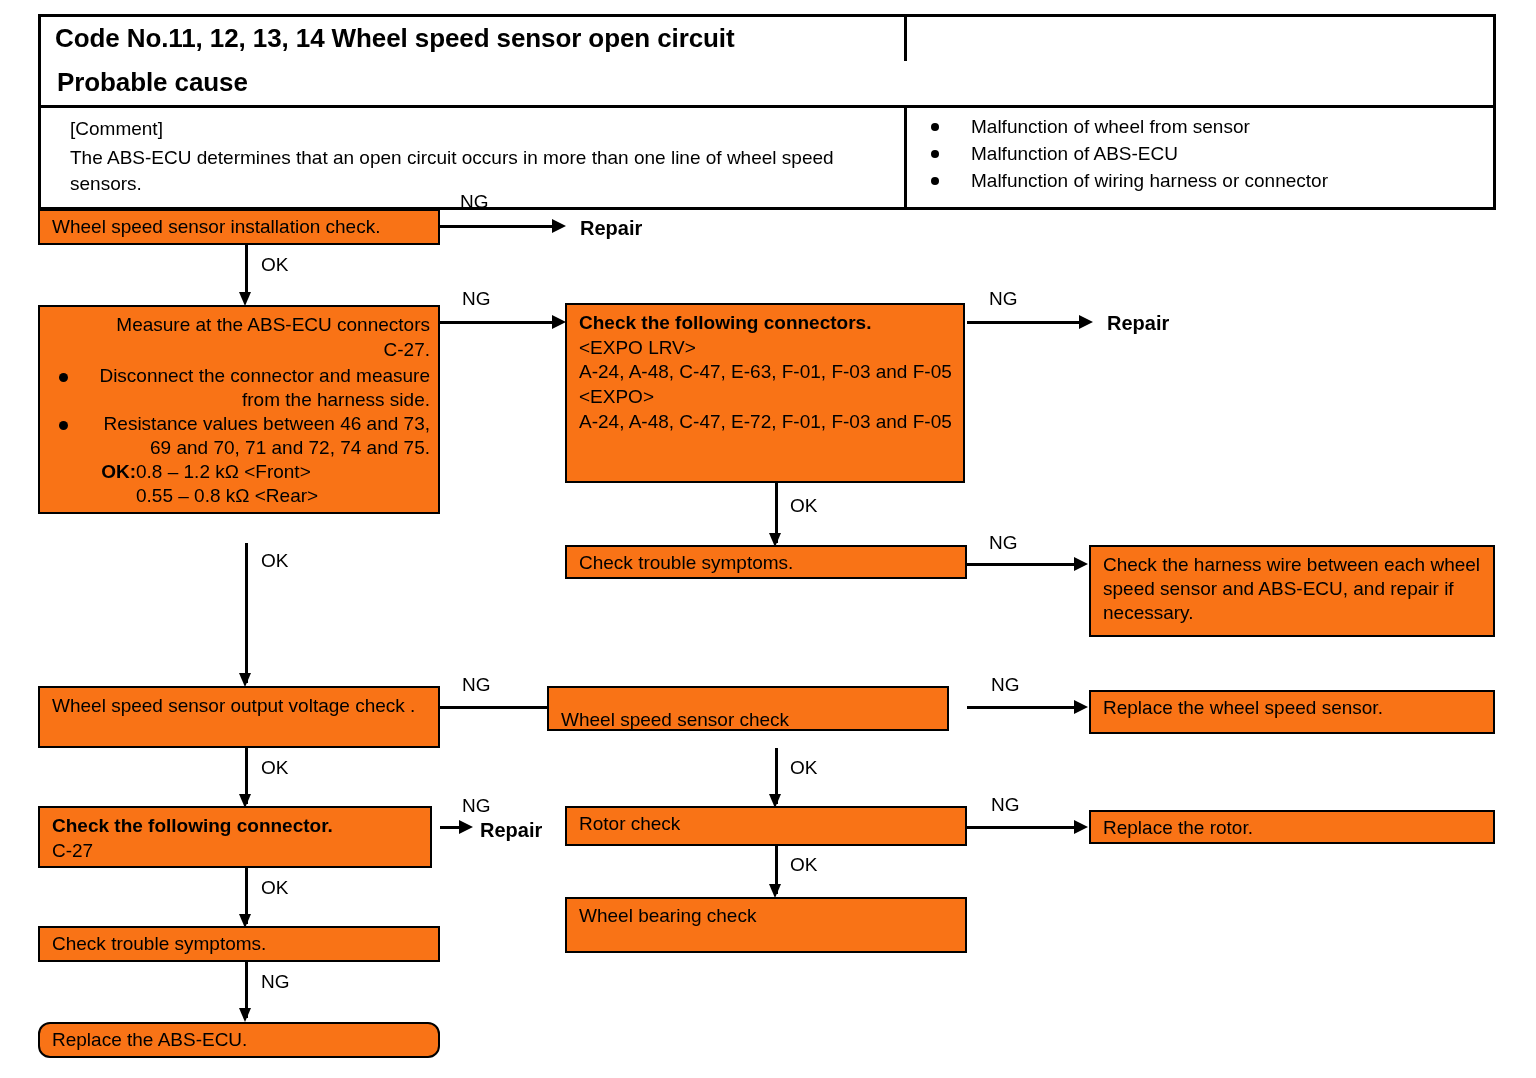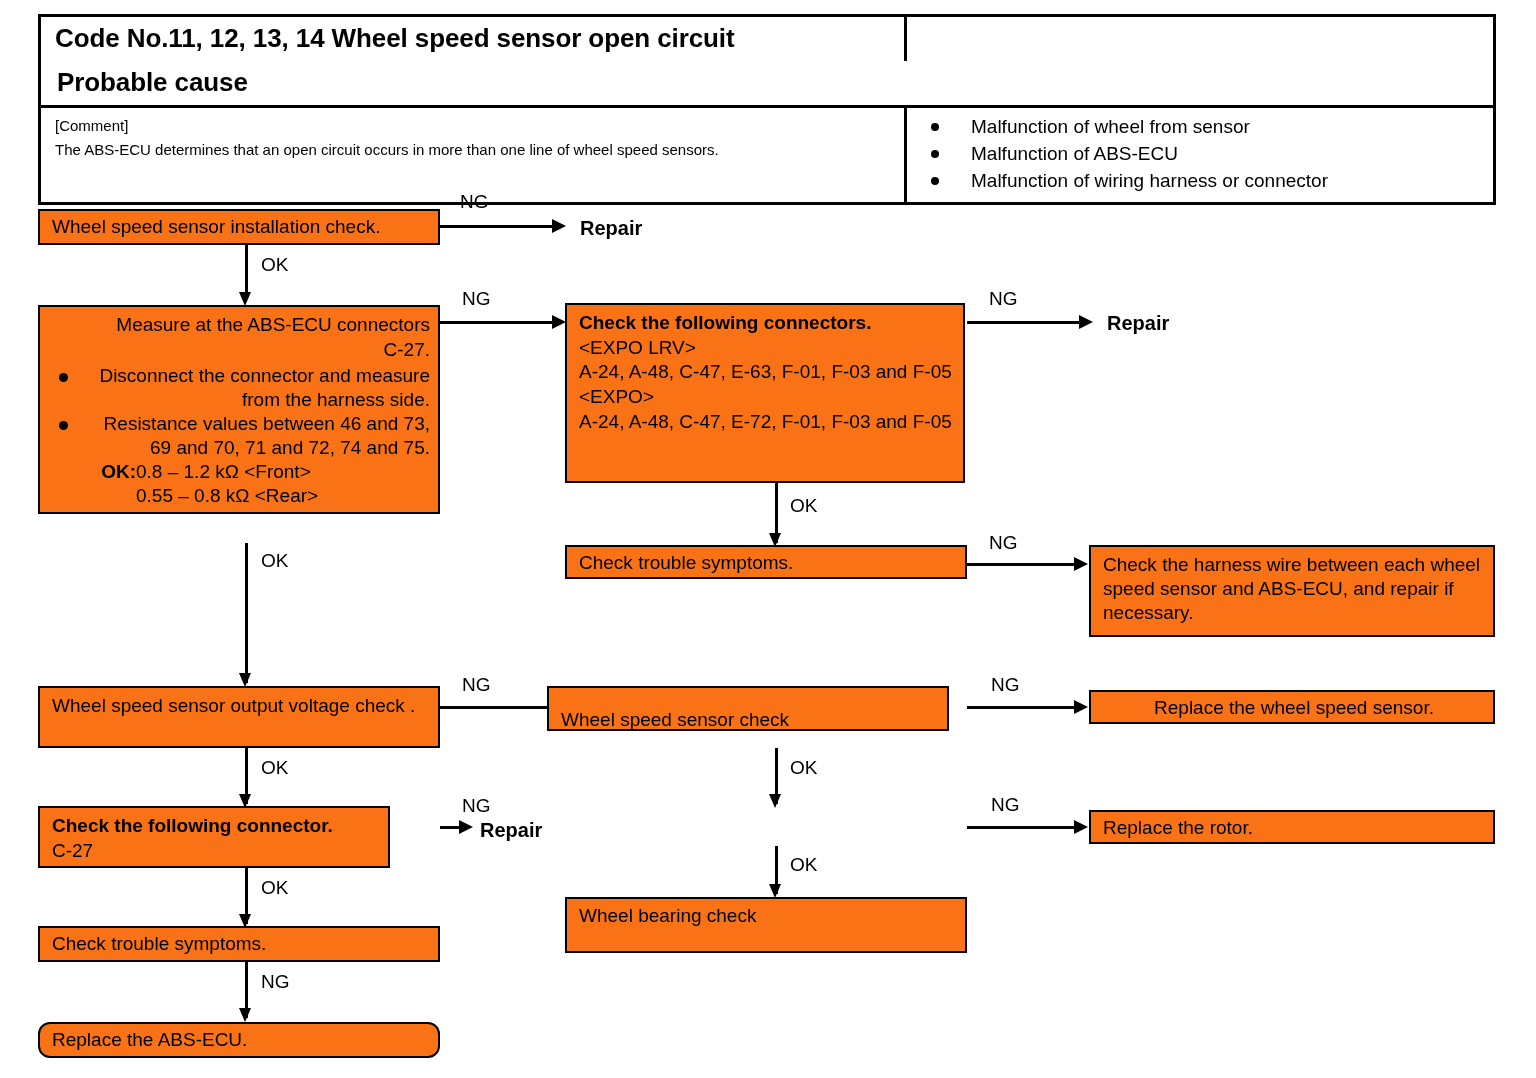--- a/index.html
+++ b/index.html
@@ -42,24 +42,25 @@
     padding: 6px 10px 7px 16px;
     border-radius: 8px;
   }
   .hdr-title {
     font-size: 26px;
     font-weight: bold;
     letter-spacing: -0.1px;
     white-space: nowrap;
   }
   .hdr-body {
-    font-size: 15px;
+    font-size: 19px;
     line-height: 1.33;
     padding-top: 2px;
     padding-bottom: 4px;
+    margin-left: 15px;
   }
   .cause-list {
     list-style: none;
     margin: 0;
     padding: 0;
     font-size: 19px;
     line-height: 1.42;
   }
   .cause-list li {
     position: relative;
@@ -260,36 +261,39 @@
   <div class="box" style="left:547px; top:686px; width:402px; height:45px; padding-top:20px;">
     <span>Wheel speed sensor check</span>
   </div>
   <div class="ln ln-h" style="left:967px; top:706px; width:110px;"></div>
   <div class="arr-r" style="left:1074px; top:700px;"></div>
   <div class="lbl" style="left:991px; top:675px;">NG</div>
   <div class="ln ln-v" style="left:775px; top:748px; height:56px;"></div>
   <div class="arr-d" style="left:769px; top:794px;"></div>
   <div class="lbl" style="left:790px; top:758px;">OK</div>
 
-  <div class="box" style="left:1089px; top:690px; width:406px; height:34px; padding-top:4px;text-align:center;">
+  <div class="box" style="left:1089px; top:690px; width:406px; height:44px; padding-top:4px;">
     <span>Replace the wheel speed sensor.</span>
   </div>
 
-  <div class="box pad-lg" style="left:38px; top:806px; width:352px; height:62px;">
+  <div class="box pad-lg" style="left:38px; top:806px; width:394px; height:62px;">
     <div class="b-bold">Check the following connector.</div>
     <div>C-27</div>
   </div>
   <div class="ln ln-h" style="left:440px; top:826px; width:22px;"></div>
   <div class="arr-r" style="left:459px; top:820px;"></div>
   <div class="lbl" style="left:462px; top:796px;">NG</div>
   <div class="lbl lbl-bold" style="left:480px; top:820px;">Repair</div>
   <div class="ln ln-v" style="left:245px; top:868px; height:56px;"></div>
   <div class="arr-d" style="left:239px; top:914px;"></div>
   <div class="lbl" style="left:261px; top:878px;">OK</div>
 
+  <div class="box" style="left:565px; top:806px; width:402px; height:40px; padding-top:4px;">
+    <span>Rotor check</span>
+  </div>
   <div class="ln ln-h" style="left:967px; top:826px; width:110px;"></div>
   <div class="arr-r" style="left:1074px; top:820px;"></div>
   <div class="lbl" style="left:991px; top:795px;">NG</div>
   <div class="ln ln-v" style="left:775px; top:846px; height:48px;"></div>
   <div class="arr-d" style="left:769px; top:884px;"></div>
   <div class="lbl" style="left:790px; top:855px;">OK</div>
 
   <div class="box" style="left:1089px; top:810px; width:406px; height:34px; padding-top:4px;">
     <span>Replace the rotor.</span>
   </div>

